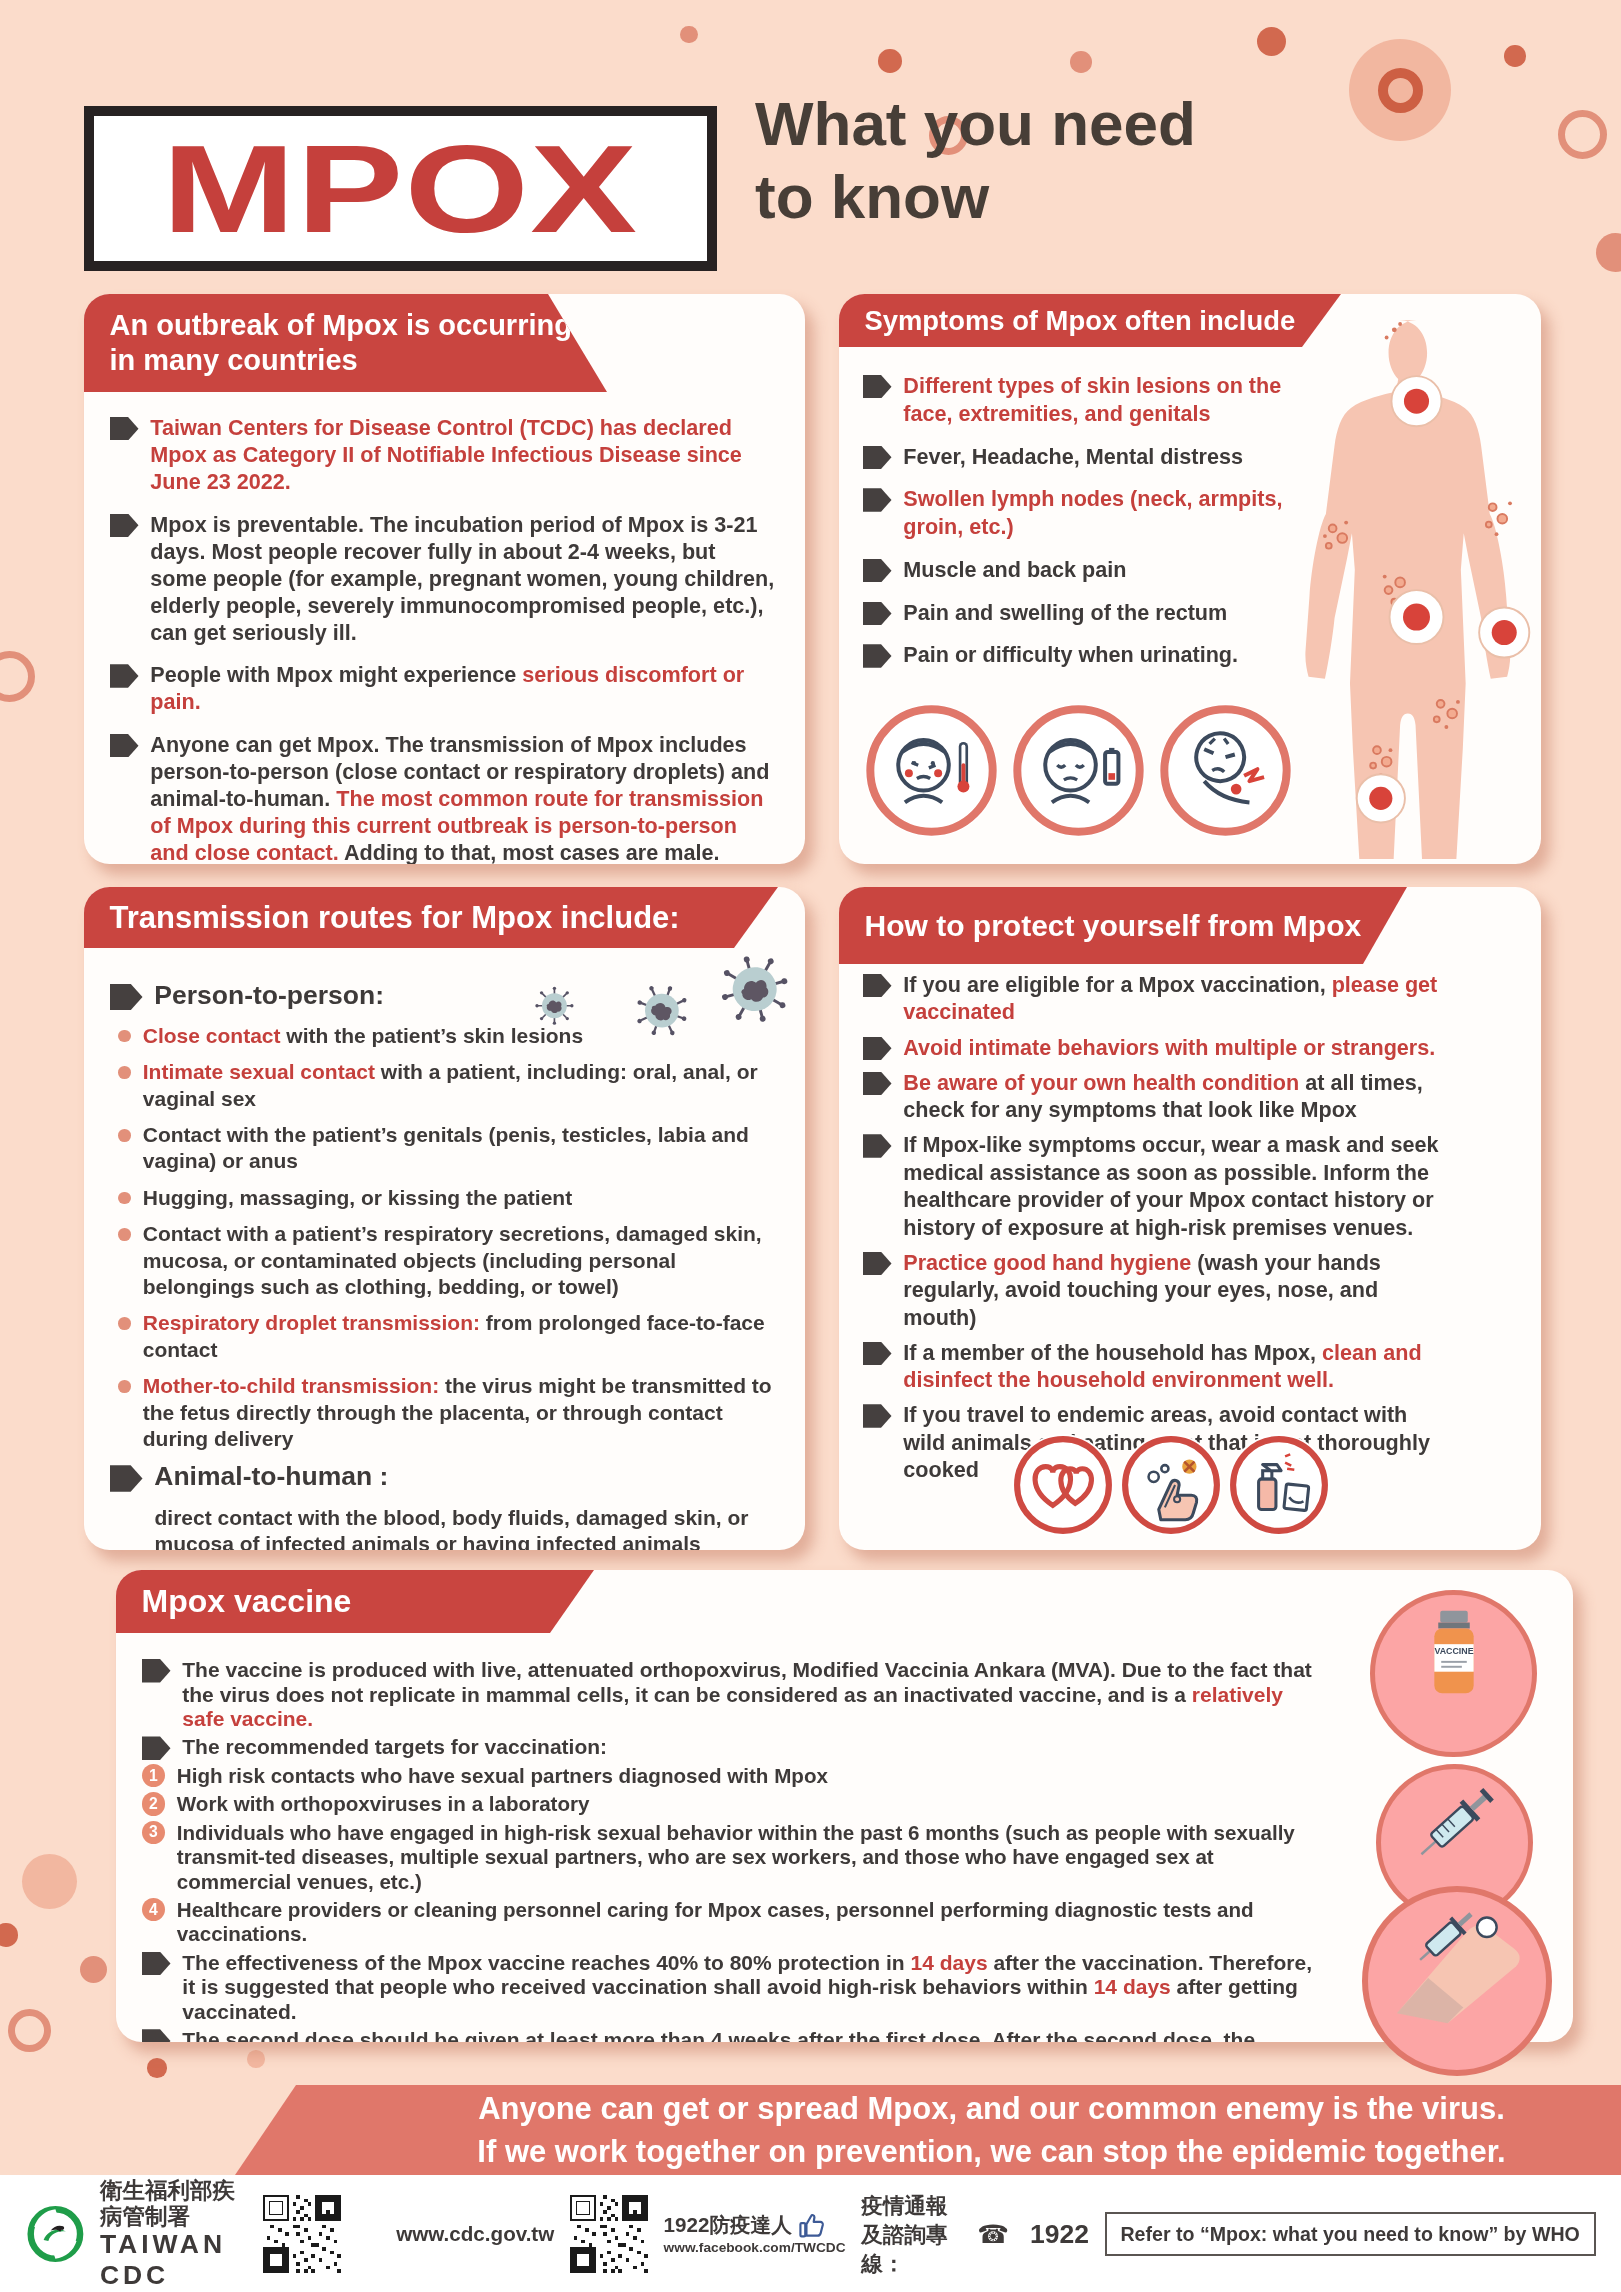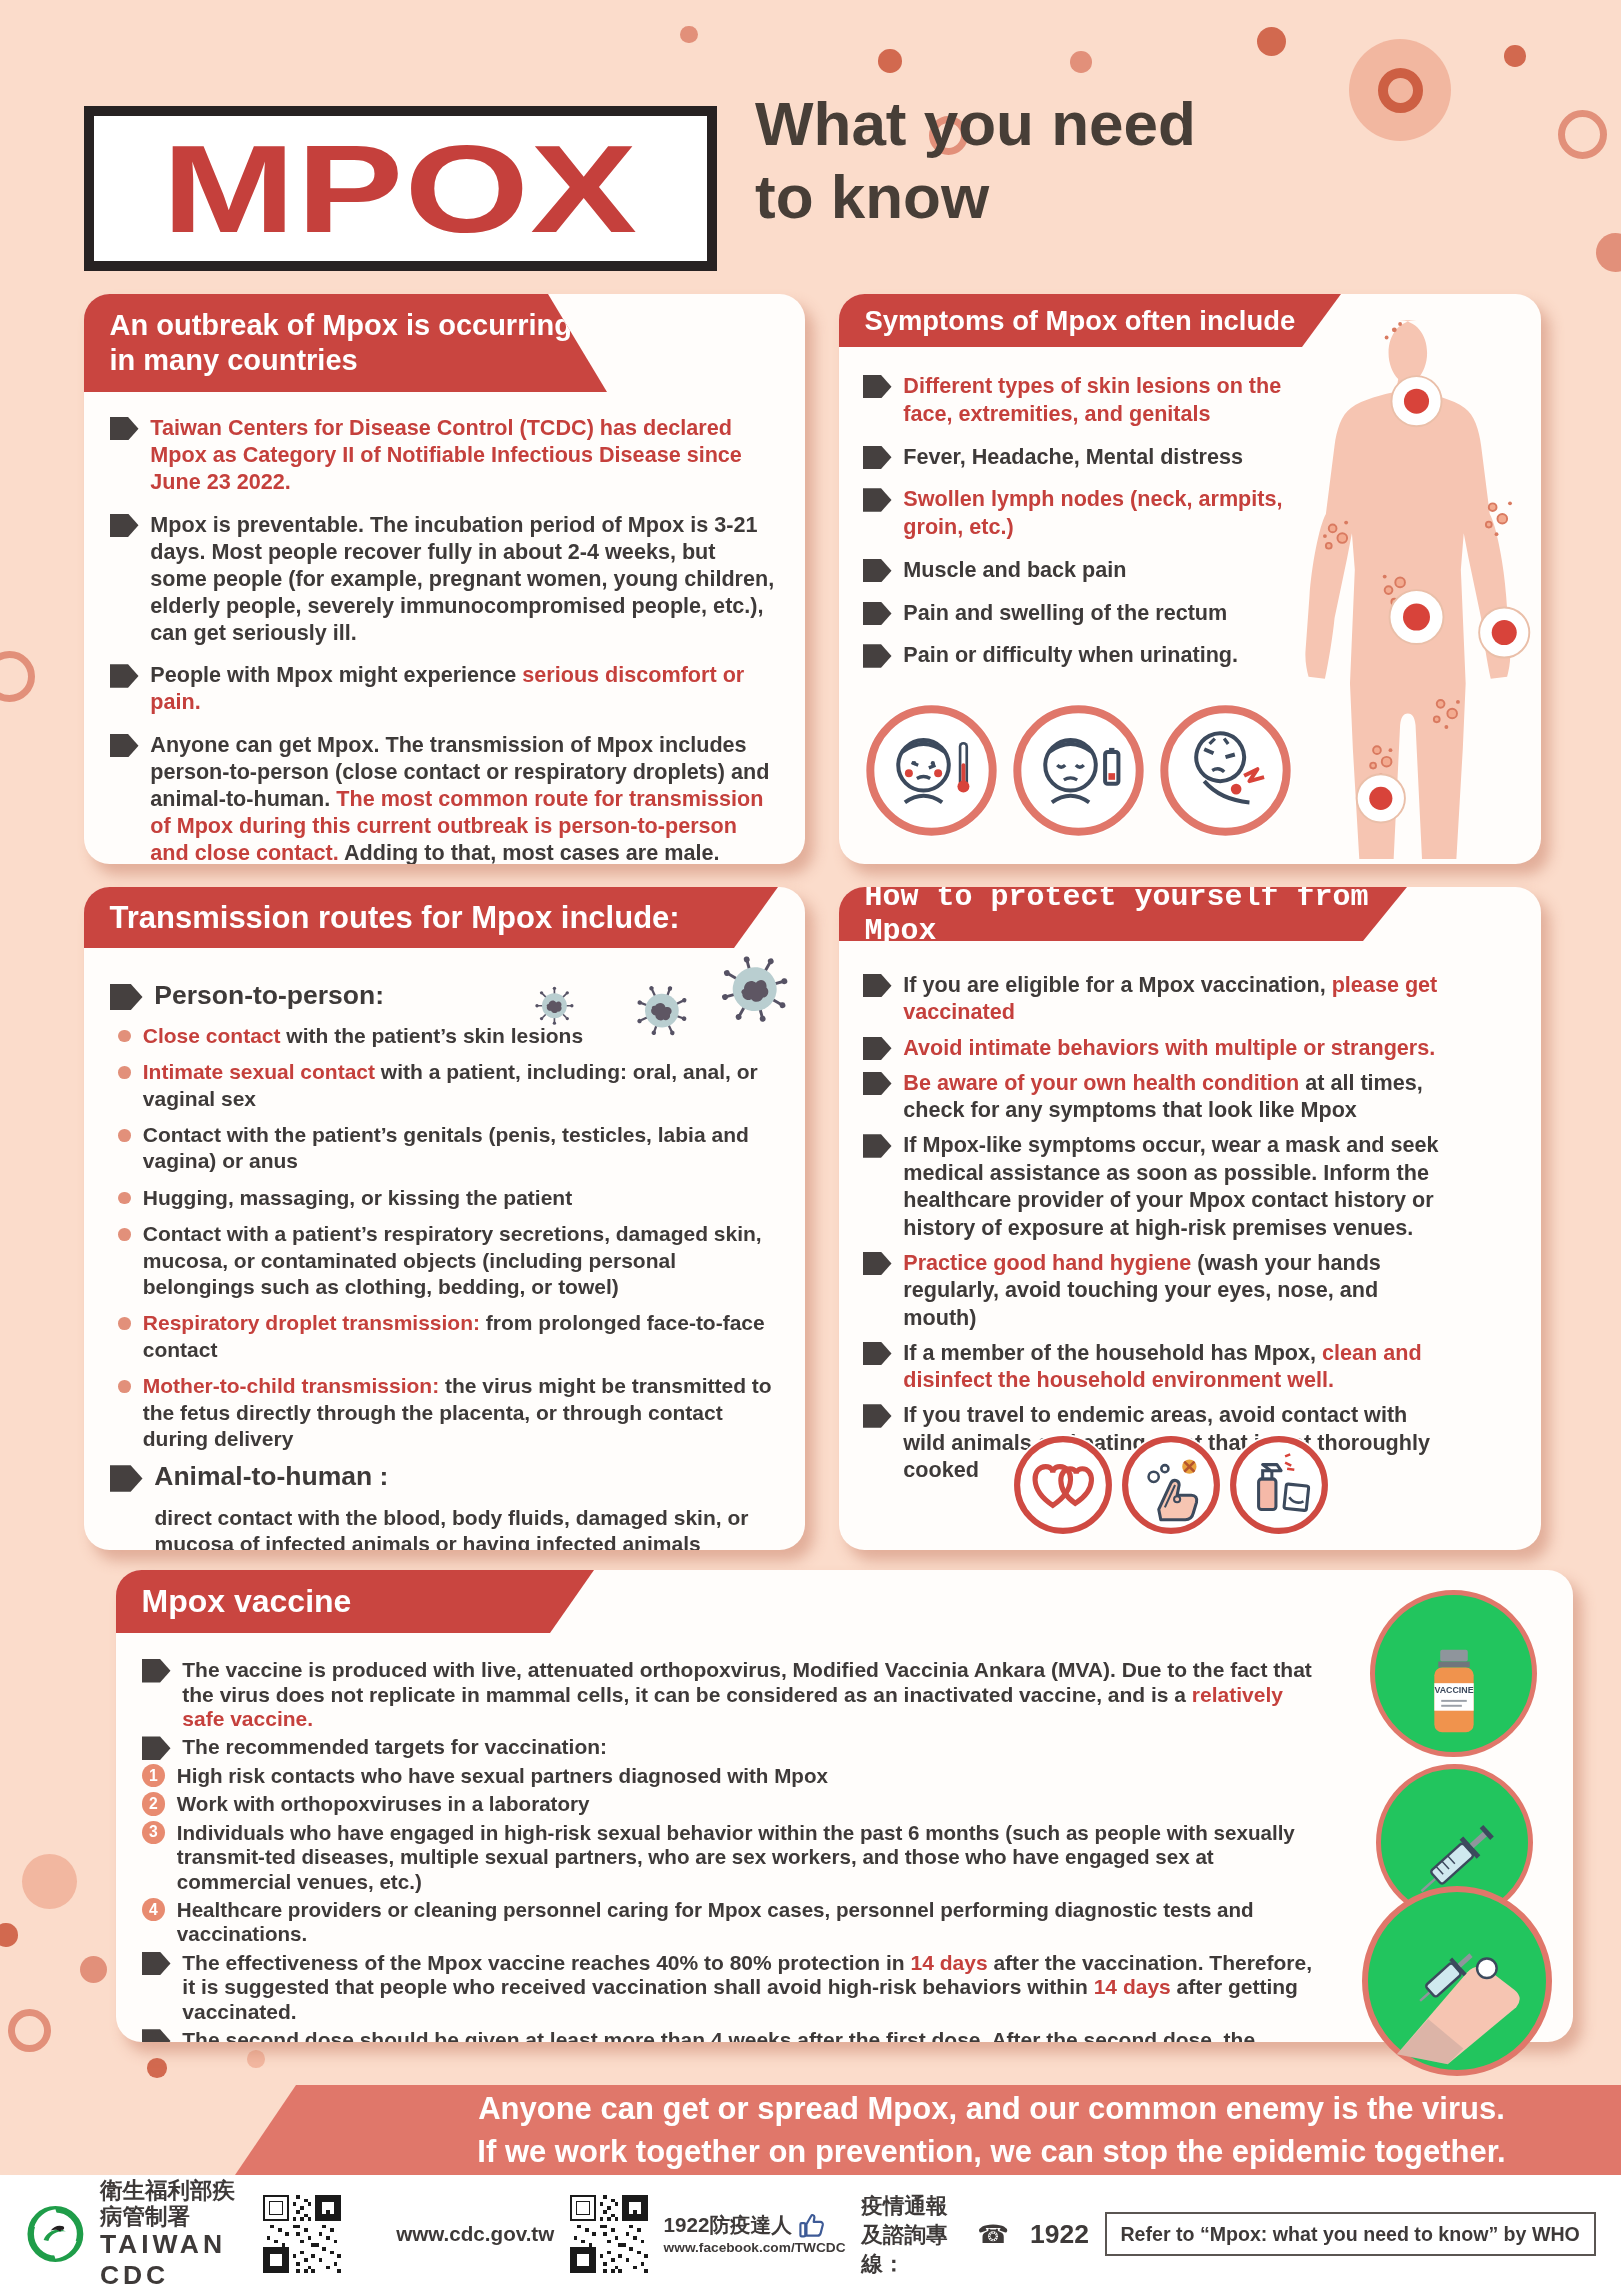--- a/index.html
+++ b/index.html
@@ -33,21 +33,21 @@
   .card{position:absolute;background:#fffdfb;border-radius:25.5px;overflow:hidden;box-shadow:8.8px 10.8px 13.7px rgba(196,118,94,.45);}
   .card1{left:84px;top:294px;width:721px;height:570px;}
   .card2{left:839px;top:294px;width:702px;height:570px;}
   .card3{left:84px;top:887px;width:721px;height:663px;}
   .card4{left:839px;top:887px;width:702px;height:663px;}
   .card5{left:84px;top:1570px;width:1457px;height:472px;margin-left:32px;}
   .hd{position:absolute;left:0;top:0;background:#c94540;color:#fff;font-weight:bold;display:flex;flex-direction:column;justify-content:center;padding-left:25.5px;box-sizing:border-box;}
   .hd1{width:523px;height:98px;font-size:29px;line-height:35px;clip-path:polygon(0 0,calc(100% - 59px) 0,100% 100%,0 100%);}
   .hd2{width:502px;height:53px;font-size:27.4px;clip-path:polygon(0 0,100% 0,calc(100% - 39px) 100%,0 100%);}
   .hd3{width:694px;height:61px;font-size:31px;clip-path:polygon(0 0,100% 0,calc(100% - 44px) 100%,0 100%);}
-  .hd4{width:568px;height:54px;font-size:30px;clip-path:polygon(0 0,100% 0,calc(100% - 44px) 100%,0 100%);font-family:Liberation Mono, monospace;}
+  .hd4{width:568px;height:77px;font-size:30px;clip-path:polygon(0 0,100% 0,calc(100% - 44px) 100%,0 100%);}
   .hd5{width:478px;height:63px;font-size:32px;clip-path:polygon(0 0,100% 0,calc(100% - 44px) 100%,0 100%);}
   
   .items{position:absolute;}
   .it-outbreak{left:25.5px;top:120px;right:27.4px;}
   .it-symptoms{left:23.5px;top:78px;width:431px;}
   .it-trans{left:25.5px;top:86px;right:25.5px;}
   .it-protect{left:23.5px;top:84px;right:94px;}
   .it-vaccine{left:25.5px;top:88px;width:1182px;}
   .item{display:flex;gap:11.8px;align-items:flex-start;}
   .item .txt{font-weight:bold;color:#3e3a39;}
@@ -69,21 +69,21 @@
   
   .iconrow{position:absolute;display:flex;}
   .sym-icons{left:25.5px;top:410px;width:427px;justify-content:space-between;}
   .prot-icons{left:173px;top:547px;gap:5.9px;}
   .cicon{border-radius:50%;background:#fff;}
   
   .bodywrap{position:absolute;left:457px;top:5.9px;width:241px;height:559px;}
   
   .viruswrap{position:absolute;left:431px;top:65px;width:284px;height:127px;}
   
-  .vc{position:absolute;border-radius:50%;background:#22c55e;border:5.9px solid #e0776a;display:flex;align-items:flex-end;justify-content:center;z-index:5;}
+  .vc{position:absolute;border-radius:50%;background:#fca5a5;border:5.9px solid #e0776a;display:flex;align-items:flex-start;justify-content:center;z-index:5;}
   .vc1{left:1370px;top:1590px;width:157px;height:157px;}
   .vc2{left:1376px;top:1764px;width:147px;height:147px;}
   .vc3{left:1362px;top:1886px;width:178px;height:178px;border-width:6.9px;}
   
   .bbanner{position:absolute;left:235px;top:2085px;width:1386px;height:90px;background:#e0776a;clip-path:polygon(61px 0,100% 0,100% 100%,0 100%);display:flex;flex-direction:column;justify-content:center;text-align:center;color:#fff;font-weight:bold;font-size:31px;line-height:43px;padding-left:127px;box-sizing:border-box;z-index:4;}
   
   .footer{position:absolute;left:0;top:2175px;width:1621px;height:118px;background:#ffffff;display:flex;align-items:center;padding:0 25.5px;box-sizing:border-box;gap:15.7px;z-index:6;}
   .org{display:flex;flex-direction:column;line-height:1.15;}
   .org-zh{font-size:22.5px;font-weight:bold;color:#3e3a39;}
   .org-en{font-size:26.5px;font-weight:bold;color:#3e3a39;letter-spacing:3.9px;}

